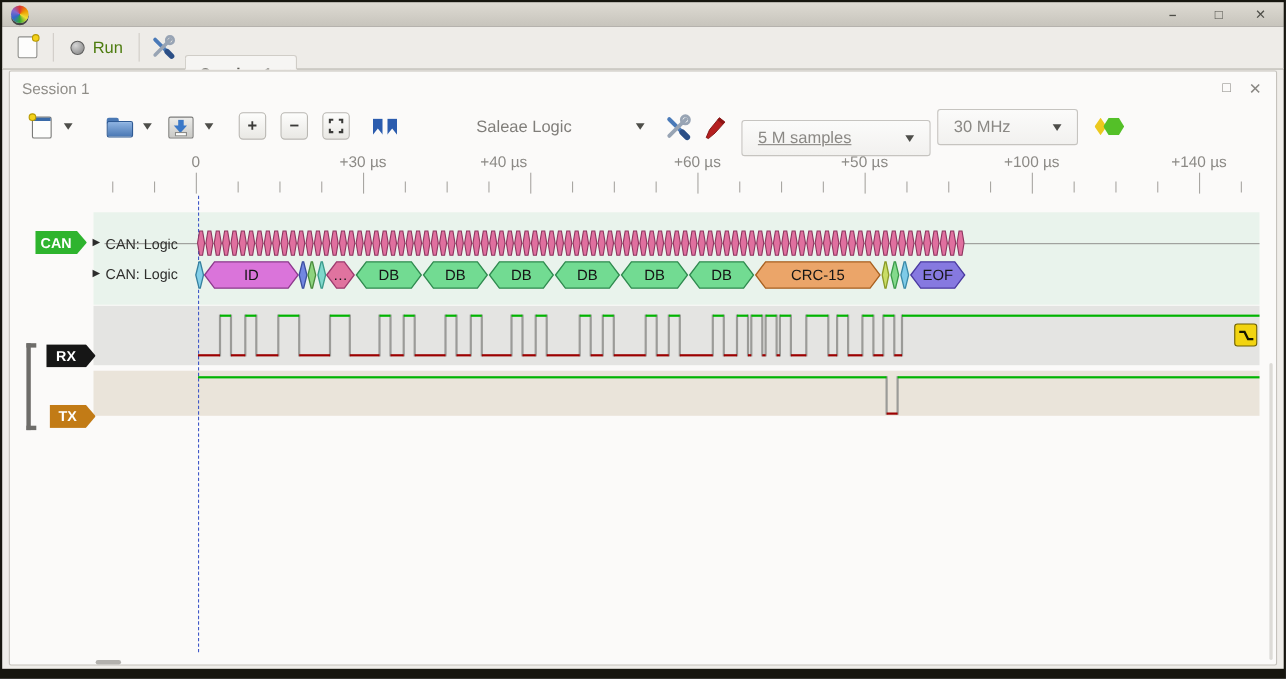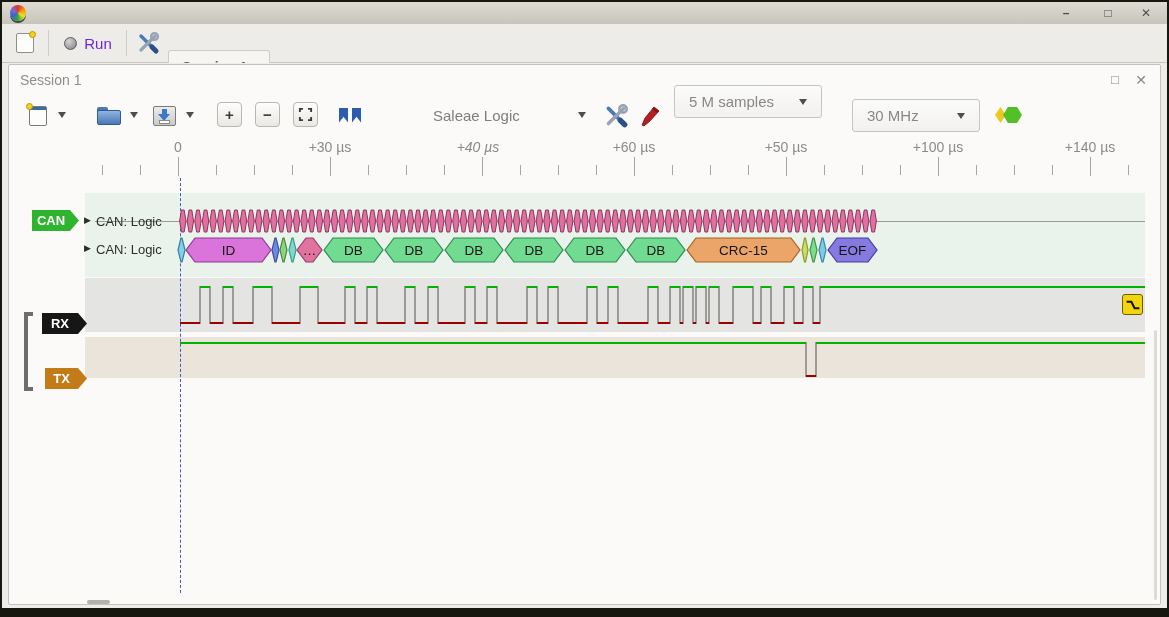--- a/index.html
+++ b/index.html
@@ -8,21 +8,21 @@
   .titlebar{position:absolute;left:2px;top:2px;right:2px;height:22px;background:linear-gradient(#dedbd3,#c7c4bc);display:flex;align-items:center;}
   .app-icon{position:absolute;left:8px;top:3px;width:16px;height:16px;border-radius:50%;background:conic-gradient(#d33,#e90,#ed3,#3a3,#36c,#86c,#d33);box-shadow:0 2px 0 #444;}
   .title{position:absolute;left:0;right:0;text-align:center;font-size:13.5px;font-weight:bold;color:#53524b;}
   .winctl{position:absolute;top:0;height:22px;width:26px;text-align:center;line-height:22px;font-size:12px;font-weight:bold;color:#4e4e48;cursor:default;}
   .toolbar{position:absolute;left:2px;top:24px;right:2px;height:39px;background:#eeece8;border-bottom:1px solid #c9c6c0;}
   .tb-sep{position:absolute;top:6px;width:1px;height:26px;background:#d0cdc7;}
   .flatbtn{position:absolute;display:flex;align-items:center;justify-content:center;border-radius:3px;}
   .doc-ico{position:relative;width:18px;height:20px;background:#fdfdfc;border:1.5px solid #8f8f8c;border-radius:2px;}
   .doc-ico .dot{position:absolute;width:7px;height:7px;border-radius:50%;background:#f4d11a;border:1px solid #b89a00;}
   .run-circle{width:13px;height:13px;border-radius:50%;background:radial-gradient(circle at 35% 30%,#d6d6d6,#7e7e7e);border:1px solid #5c5c5c;margin-right:7px;}
-  .run-label{font-size:15px;color:#6d28d9;}
+  .run-label{font-size:15px;color:#4d7c0f;}
   .tab{position:absolute;left:166px;top:26px;width:102px;height:37px;background:#f6f5f3;border:1px solid #d0cdc7;border-bottom:4px solid #8cb4e2;border-radius:3px 3px 0 0;display:flex;align-items:center;padding-left:13px;}
   .tab-label{font-size:14px;font-weight:bold;color:#5c5b55;}
   .tab-close{margin-left:10px;font-size:15px;color:#6a6a64;}
   .client{position:absolute;left:2px;top:63px;right:2px;bottom:9px;background:#efede9;}
   .panel{position:absolute;left:8px;top:64px;width:1153px;height:541px;background:#fbfaf9;border:1px solid #c5c2bc;border-radius:2px;}
   .stage{position:absolute;inset:0;}
   .dock-title{position:absolute;left:20px;top:72px;font-size:14px;color:#8f8d88;}
   .dockbtn{position:absolute;width:18px;height:18px;text-align:center;line-height:18px;color:#8a8884;font-weight:bold;}
   
   .caret{width:0;height:0;border-left:4.5px solid transparent;border-right:4.5px solid transparent;border-top:6px solid #4e4e4a;position:absolute;}
@@ -144,38 +144,38 @@
         <circle cx="18.5" cy="5.5" r="3.4" fill="none" stroke="#98a4b4" stroke-width="2.4"></circle>
       </svg>
     </div>
     <div class="flatbtn" style="left:637px;top:102px;width:28px;height:28px;">
       <svg width="22" height="24" viewBox="0 0 22 24">
         <path d="M2 21 L5 14 L14 3 L19 7 L10 17 L4 22 Z" fill="#b51f1f" stroke="#7a1010" stroke-width="0.8"></path>
         <path d="M14 3 L19 7 L17 9 L12 5 Z" fill="#8e1414"></path>
       </svg>
     </div>
 
-    <div class="combo" style="left:674px;top:85px;width:148px;">
+    <div class="combo" style="left:674px;top:109px;width:172px;text-decoration:underline;">
       <span>5 M samples</span>
       <span class="caret"></span>
     </div>
     <div class="combo" style="left:852px;top:99px;width:128px;">
       <span>30 MHz</span>
       <span class="caret"></span>
     </div>
 
     <div class="flatbtn" style="left:994px;top:106px;width:30px;height:18px;">
       <span style="position:absolute;left:1px;top:1px;width:11px;height:16px;background:#ecc91e;clip-path:polygon(50% 0,100% 50%,50% 100%,0 50%);"></span>
       <span style="position:absolute;left:9px;top:1px;width:19px;height:16px;background:#54c028;clip-path:polygon(26% 0,74% 0,100% 50%,74% 100%,26% 100%,0 50%);"></span>
     </div>
 
     <div id="ruler">
         <div class="rlabel" style="left: 178px;">0</div>
         <div class="rlabel" style="left: 330px;">+30 µs</div>
-        <div class="rlabel" style="left: 478px; font-style: italic;">+40 µs</div>
+        <div class="rlabel" style="left: 458px;">+40 µs</div>
         <div class="rlabel" style="left: 634px;">+60 µs</div>
         <div class="rlabel" style="left: 786px;">+50 µs</div>
         <div class="rlabel" style="left: 938px;">+100 µs</div>
         <div class="rlabel" style="left: 1090px;">+140 µs</div>
         <div class="tick" style="left: 102px; top: 165px; height: 10px;"></div>
         <div class="tick" style="left: 140px; top: 165px; height: 10px;"></div>
         <div class="tick" style="left: 178px; top: 157px; height: 19px;"></div>
         <div class="tick" style="left: 216px; top: 165px; height: 10px;"></div>
         <div class="tick" style="left: 254px; top: 165px; height: 10px;"></div>
         <div class="tick" style="left: 292px; top: 165px; height: 10px;"></div>

